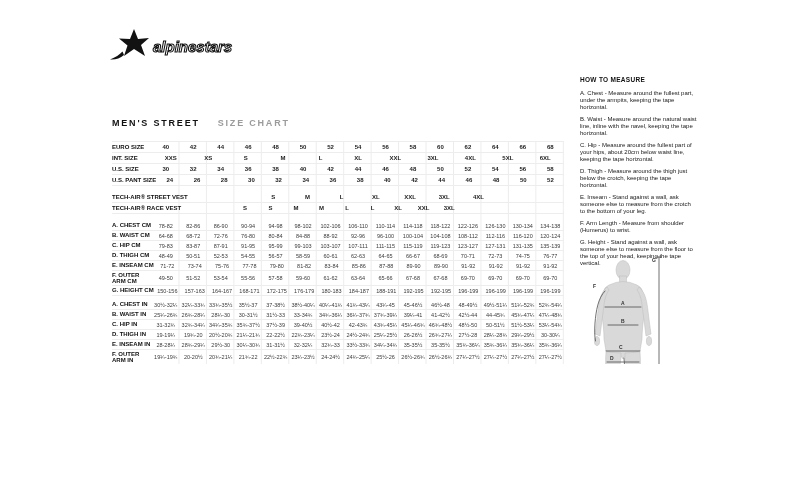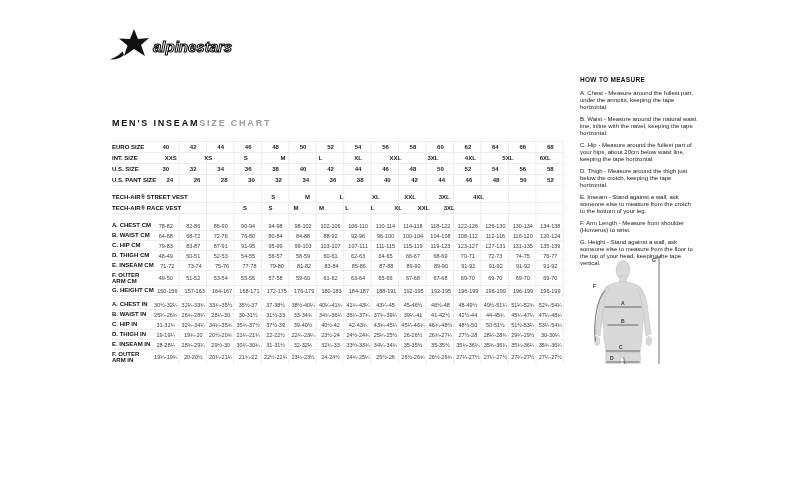--- a/index.html
+++ b/index.html
@@ -2,21 +2,21 @@
 <html><head>
 <meta charset="utf-8">
 <style>
   html,body{margin:0;padding:0;background:#fff;}
   .page{position:relative;width:800px;height:364px;background:#ffffff;overflow:hidden;
         font-family:"Liberation Sans",sans-serif;color:#111;}
   
   .logo{position:absolute;left:110px;top:28px;width:130px;height:34px;}
   
   .title{position:absolute;left:112px;top:118px;font-size:9px;font-weight:bold;letter-spacing:1.8px;white-space:nowrap;}
-  .title .light{color:#9b9b9b;margin-left:0;}
+  .title .light{color:#9b9b9b;margin-left:18px;}
   
   .size-table{position:absolute;left:112px;top:141px;width:452px;border-top:1px solid #ededed;}
   .size-table::before{content:"";position:absolute;left:40px;top:0;right:0;bottom:0;
       background-image:linear-gradient(to left,#ececec 1px,transparent 1px);
       background-size:calc(100%/15) 100%;pointer-events:none;}
   .tsec{margin-bottom:6px;}
   .tsec:nth-child(2){margin-bottom:7px;}
   .tsec:nth-child(3){margin-bottom:4px;}
   .trow{position:relative;display:flex;align-items:center;height:10px;border-bottom:1px solid #ededed;box-sizing:border-box;}
   .trow.thead{height:11px;}
@@ -42,21 +42,21 @@
 
   <svg class="logo" viewBox="0 0 130 34">
     <g>
       <path fill="#121212" d="M24,1 L28,11 L39,10 L31,17 L35,28 L24,21 L14,28 L17.5,17.5 L9,10.5 L20,11 Z"></path>
       <path fill="#121212" d="M14,27 C10,30.5 5,32 0,31.5 C5.5,29.5 9.5,26.5 12.5,23.5 Z"></path>
     </g>
     <text x="43" y="24" font-size="15" font-style="italic" font-weight="bold" fill="#ffffff" stroke="#121212" stroke-width="1.1">alpinestars</text>
   </svg>
 
   <div class="title">
-    <span>MEN'S INSEAM</span><span class="light">SIZE CHART</span>
+    <span>MEN'S STREET</span><span class="light">SIZE CHART</span>
   </div>
 
   <div class="size-table">
       <div class="tsec">
         <div class="trow thead">
           <div class="tlabel">EURO SIZE</div>
           <div class="tcells">
             <div class="tcell">40</div>
             <div class="tcell">42</div>
             <div class="tcell">44</div>

